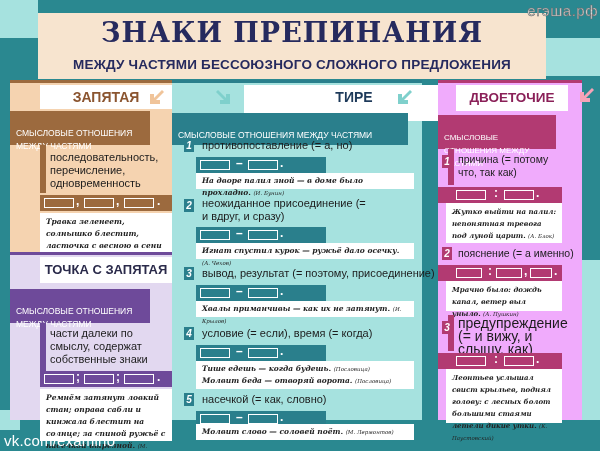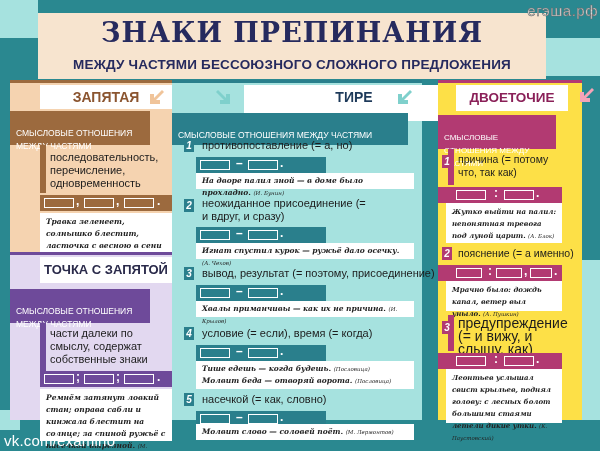--- a/index.html
+++ b/index.html
@@ -105,21 +105,21 @@
     <span class="punct" style="left:117px">.</span>
   </div>
   <div class="example" style="left:30px;top:130px;width:132px;height:42px;">
     <span>Травка зеленеет, солнышко блестит, ласточка с весною в сени к нам летит.</span>
     <span class="author">(А. Плещеев)</span>
   </div>
 </div>
 
 <div class="col" style="left:10px;top:252px;width:162px;height:168px;background:#e2d8f0;border-top:3px solid #6e4a9a;">
   <div class="colhead" style="left:30px;top:2px;width:132px;height:26px;line-height:26px;color:#2a2a4a;font-size:13px;">
-    <span>ТОЧКА С ЗАПЯТОЙ</span>
+    <span>ТОЧКА С ЗАПЯТАЯ</span>
   </div>
   <div class="band" style="left:0;top:34px;width:140px;height:34px;background:#6e4a9a;">
     <span>СМЫСЛОВЫЕ ОТНОШЕНИЯ МЕЖДУ ЧАСТЯМИ</span>
   </div>
   <div style="position:absolute;left:30px;top:68px;width:6px;height:48px;background:#6e4a9a"></div>
   <div class="meaning" style="left:40px;top:72px;width:122px;">части далеки по смыслу, содержат собственные знаки</div>
   <div class="schema" style="left:30px;top:116px;width:132px;background:#6e4a9a;">
     <div class="box" style="left:4px;width:30px"></div>
     <span class="punct" style="left:36px">;</span>
     <div class="box" style="left:44px;width:30px"></div>
@@ -175,21 +175,21 @@
 
   <div class="num" style="left:12px;top:184px;background:#2a7f8c">3</div>
   <div class="item-label" style="left:30px;top:184px">вывод, результат (= поэтому, присоединение)</div>
   <div class="schema" style="left:24px;top:202px;width:130px;background:#2a7f8c;">
     <div class="box" style="left:4px;width:30px"></div>
     <span class="punct" style="left:40px">–</span>
     <div class="box" style="left:52px;width:30px"></div>
     <span class="punct" style="left:84px">.</span>
   </div>
   <div class="example" style="left:24px;top:218px;width:218px;height:16px;padding-top:2px">
-    <span>Хвалы приманчивы — как их не причина.</span>
+    <span>Хвалы приманчивы — как их не затянут.</span>
     <span class="author">(И. Крылов)</span>
   </div>
 
   <div class="num" style="left:12px;top:244px;background:#2a7f8c">4</div>
   <div class="item-label" style="left:30px;top:244px">условие (= если), время (= когда)</div>
   <div class="schema" style="left:24px;top:262px;width:130px;background:#2a7f8c;">
     <div class="box" style="left:4px;width:30px"></div>
     <span class="punct" style="left:40px">–</span>
     <div class="box" style="left:52px;width:30px"></div>
     <span class="punct" style="left:84px">.</span>
@@ -206,21 +206,21 @@
     <span class="punct" style="left:40px">–</span>
     <div class="box" style="left:52px;width:30px"></div>
     <span class="punct" style="left:84px">.</span>
   </div>
 </div>
 <div class="example" style="left:196px;top:424px;width:218px;height:16px;padding-top:2px">
   <span>Молвит слово — соловей поёт.</span>
   <span class="author">(М. Лермонтов)</span>
 </div>
 
-<div class="col" style="left:438px;top:80px;width:144px;height:340px;background:#fde047;border-top:3px solid #b23a72;">
+<div class="col" style="left:438px;top:80px;width:144px;height:340px;background:#f0abfc;border-top:3px solid #b23a72;">
   <div class="colhead" style="left:18px;top:2px;width:112px;height:26px;line-height:26px;color:#8a2058;font-size:13.5px;">
     <span>ДВОЕТОЧИЕ</span>
   </div>
   <div class="band" style="left:0;top:32px;width:118px;height:34px;background:#b23a72;font-size:8px;">
     <span>СМЫСЛОВЫЕ ОТНОШЕНИЯ МЕЖДУ ЧАСТЯМИ</span>
   </div>
 
   <div style="position:absolute;left:10px;top:66px;width:6px;height:36px;background:#b23a72"></div>
   <div class="num" style="left:4px;top:72px;background:#b23a72">1</div>
   <div class="item-label" style="left:20px;top:70px;white-space:normal;width:108px;font-size:10.5px">причина (= потому что, так как)</div>

